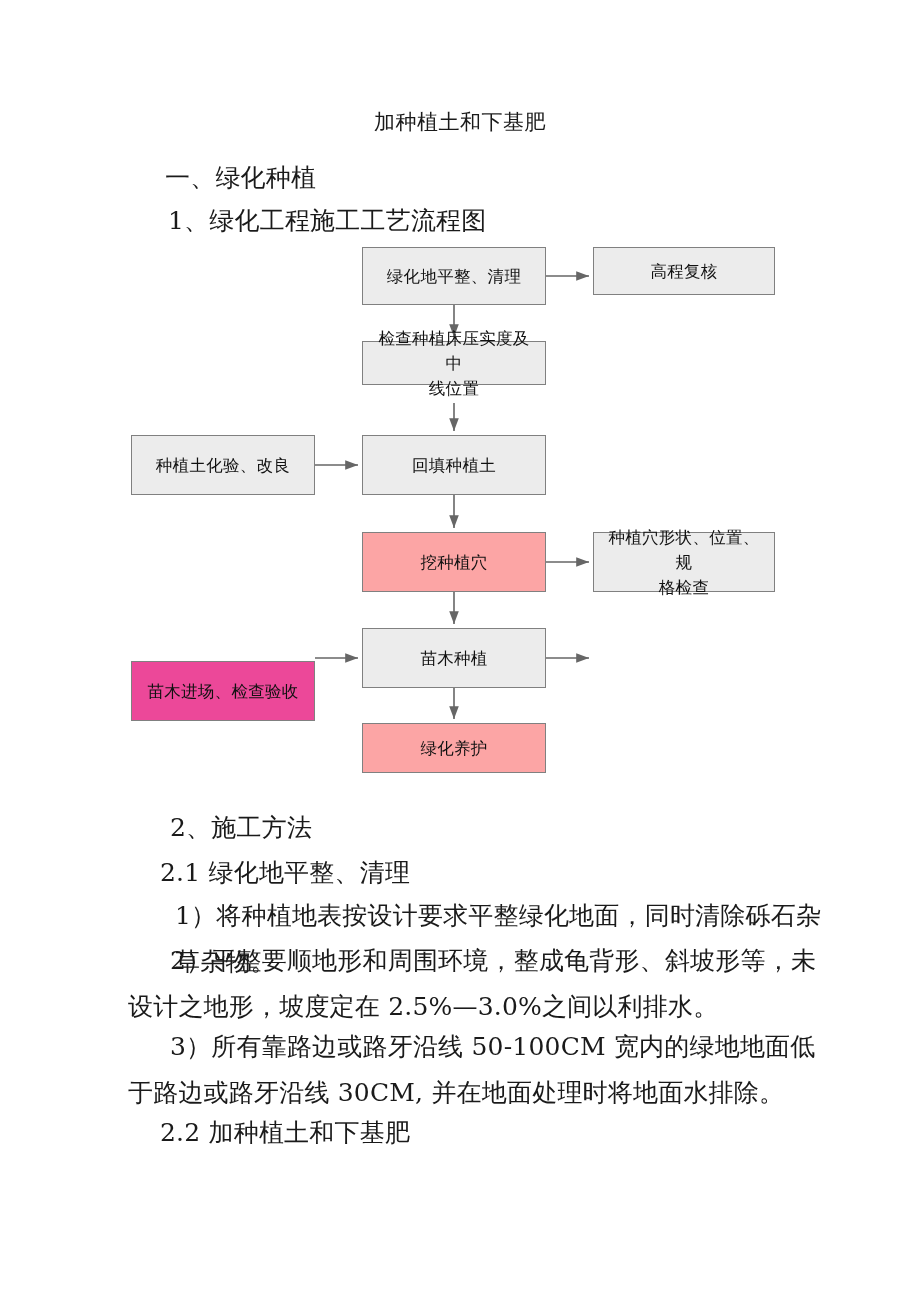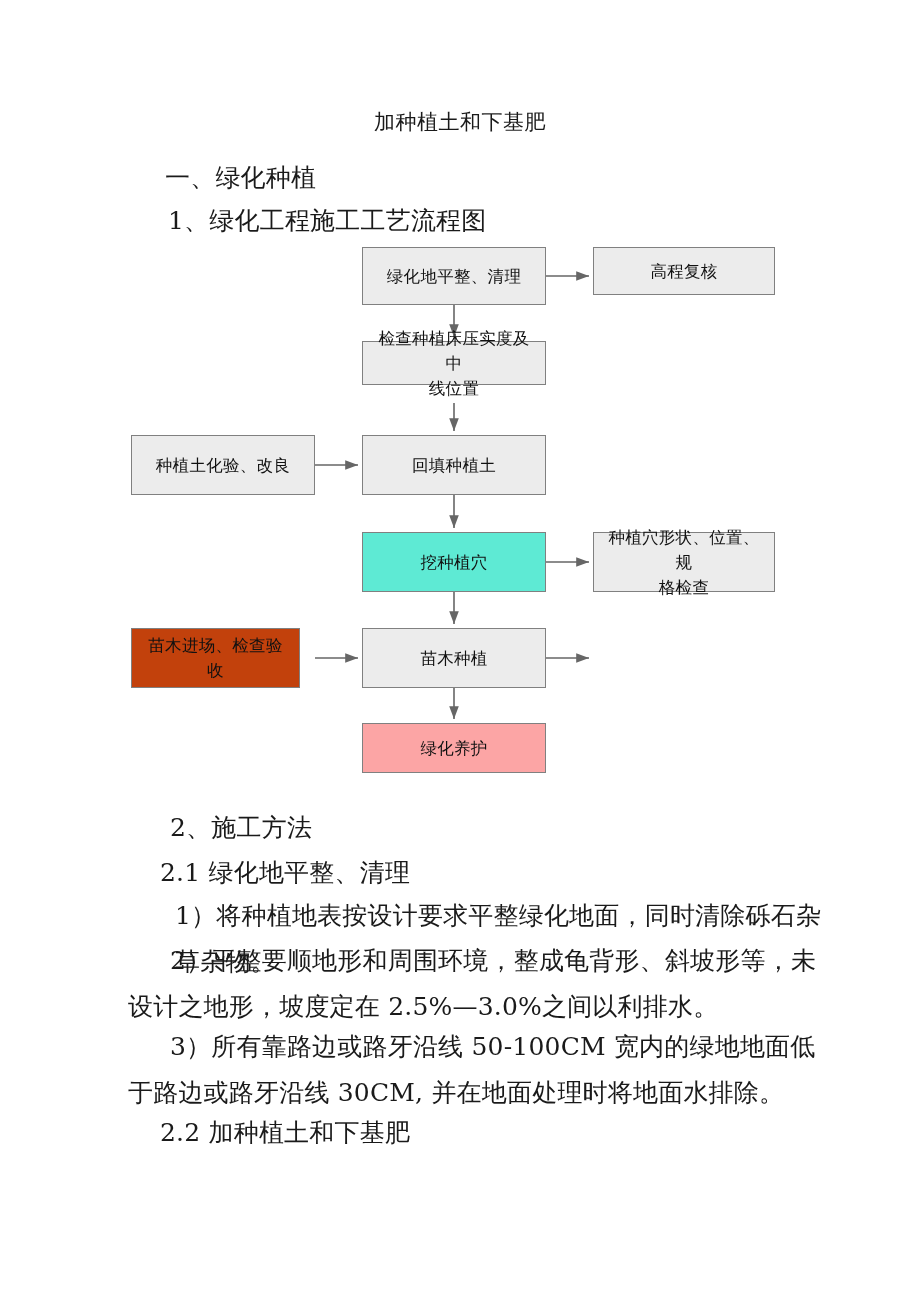--- a/index.html
+++ b/index.html
@@ -132,28 +132,28 @@
       <div class="fc-box" style="left: 362px; top: 341px; width: 184px; height: 44px; background: rgb(236, 236, 236); border-color: rgb(128, 128, 128);">
         <span style="white-space: pre-line;">检查种植床压实度及中
 线位置</span>
       </div>
       <div class="fc-box" style="left: 131px; top: 435px; width: 184px; height: 60px; background: rgb(236, 236, 236); border-color: rgb(128, 128, 128);">
         <span style="white-space: pre-line;">种植土化验、改良</span>
       </div>
       <div class="fc-box" style="left: 362px; top: 435px; width: 184px; height: 60px; background: rgb(236, 236, 236); border-color: rgb(128, 128, 128);">
         <span style="white-space: pre-line;">回填种植土</span>
       </div>
-      <div class="fc-box" style="left: 362px; top: 532px; width: 184px; height: 60px; background: #5eead4; border-color: rgb(128, 128, 128);">
+      <div class="fc-box" style="left: 362px; top: 532px; width: 184px; height: 60px; background: #fca5a5; border-color: rgb(128, 128, 128);">
         <span style="white-space: pre-line;">挖种植穴</span>
       </div>
       <div class="fc-box" style="left: 593px; top: 532px; width: 182px; height: 60px; background: rgb(236, 236, 236); border-color: rgb(128, 128, 128);">
         <span style="white-space: pre-line;">种植穴形状、位置、规
 格检查</span>
       </div>
-      <div class="fc-box" style="left: 131px; top: 628px; width: 169px; height: 60px; background: #c2410c; border-color: rgb(128, 128, 128);">
+      <div class="fc-box" style="left: 131px; top: 661px; width: 184px; height: 60px; background: #ec4899; border-color: rgb(128, 128, 128);">
         <span style="white-space: pre-line;">苗木进场、检查验收</span>
       </div>
       <div class="fc-box" style="left: 362px; top: 628px; width: 184px; height: 60px; background: rgb(236, 236, 236); border-color: rgb(128, 128, 128);">
         <span style="white-space: pre-line;">苗木种植</span>
       </div>
       <div class="fc-box" style="left: 362px; top: 723px; width: 184px; height: 50px; background: #fca5a5; border-color: rgb(128, 128, 128);">
         <span style="white-space: pre-line;">绿化养护</span>
       </div>
     </div>
 

